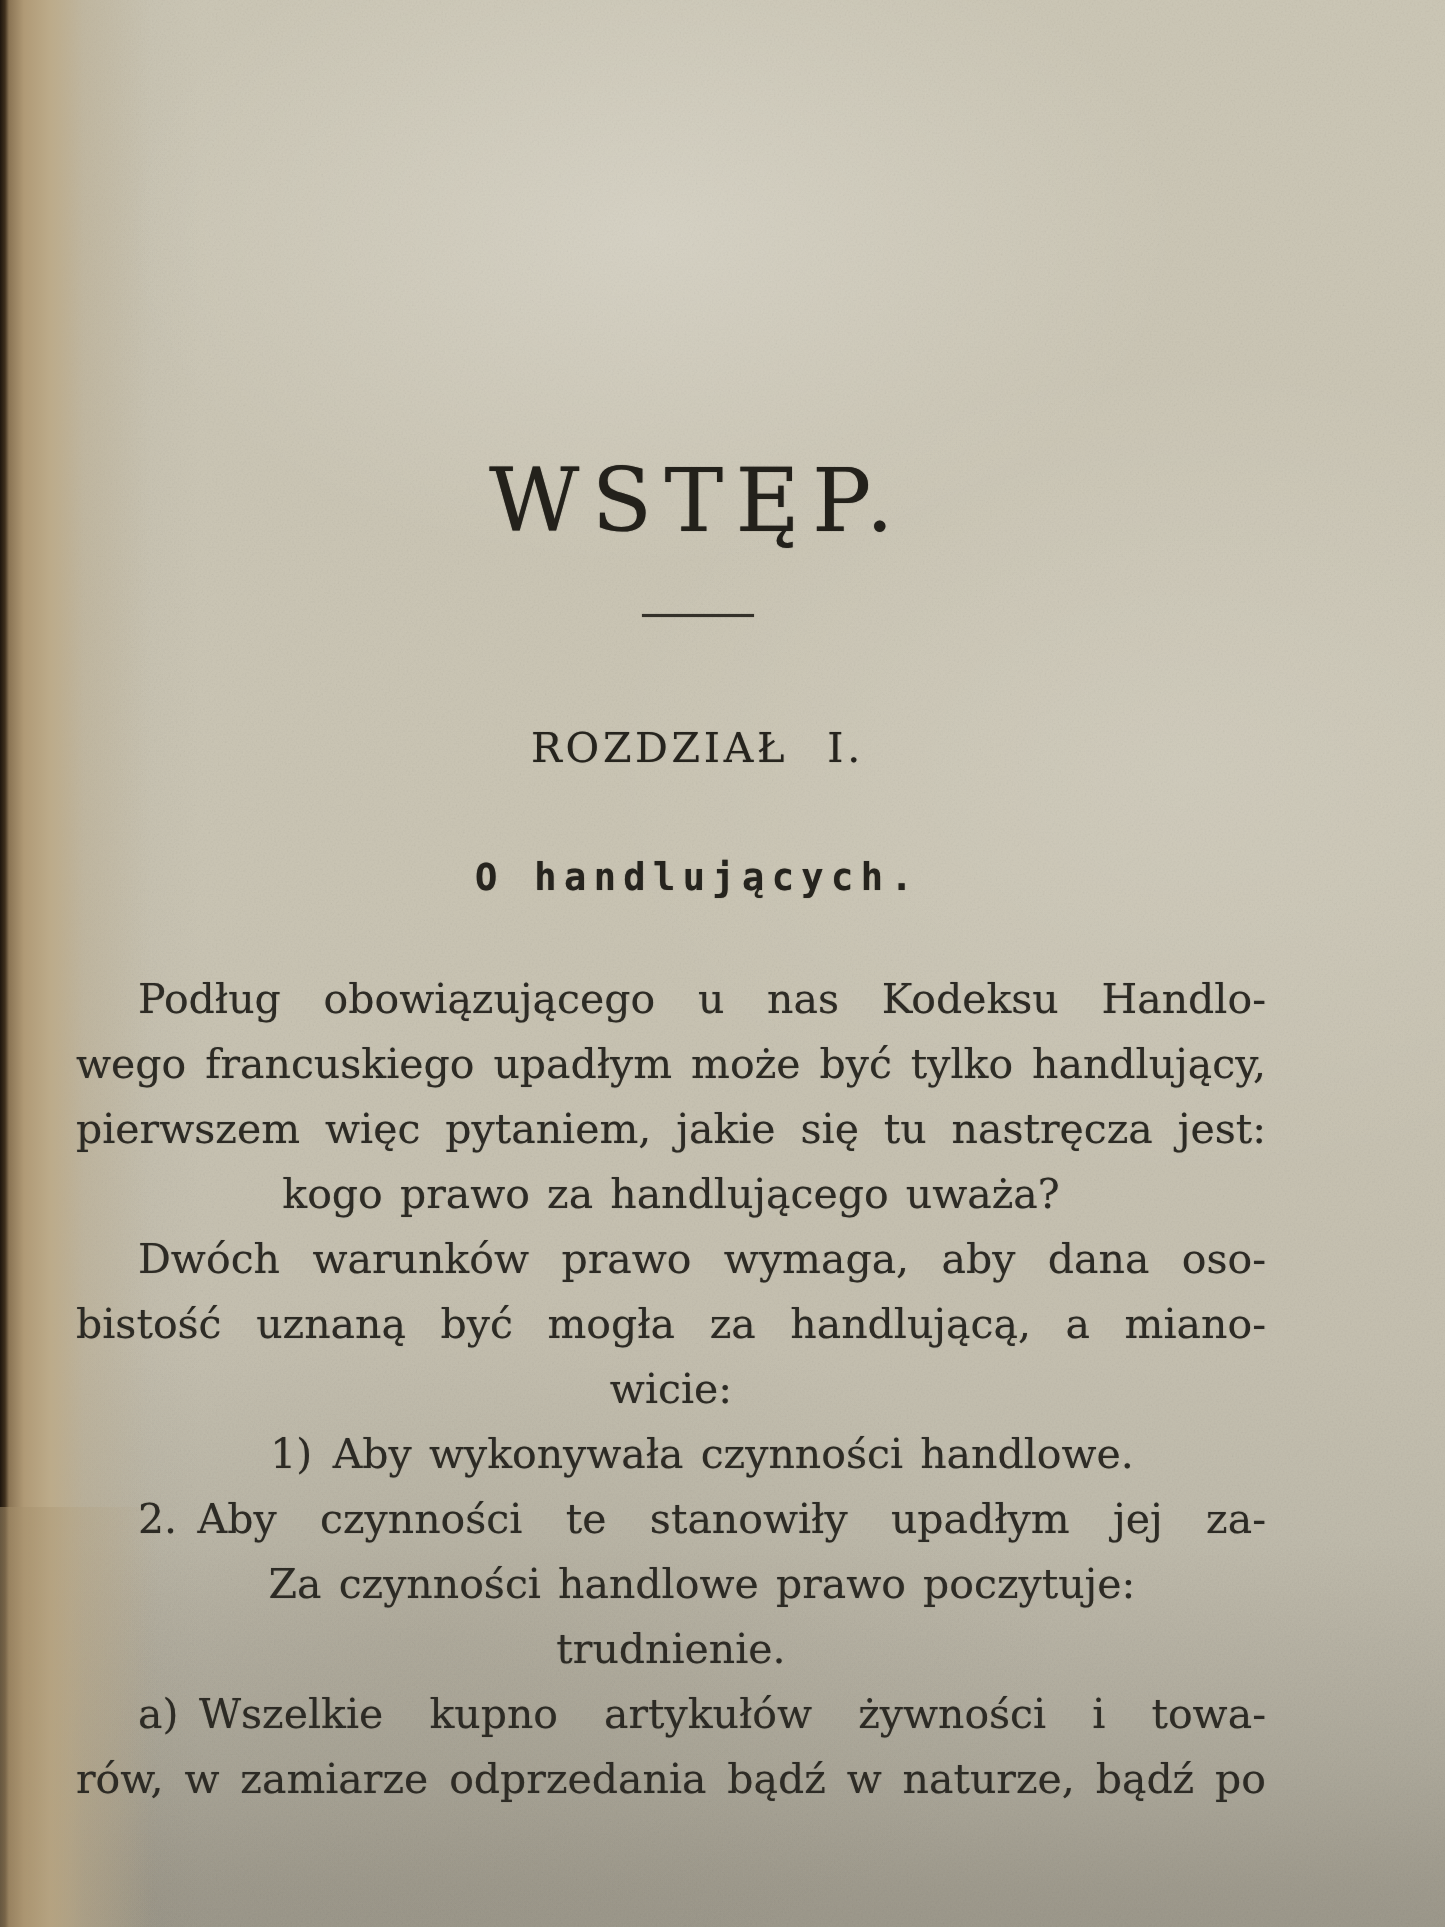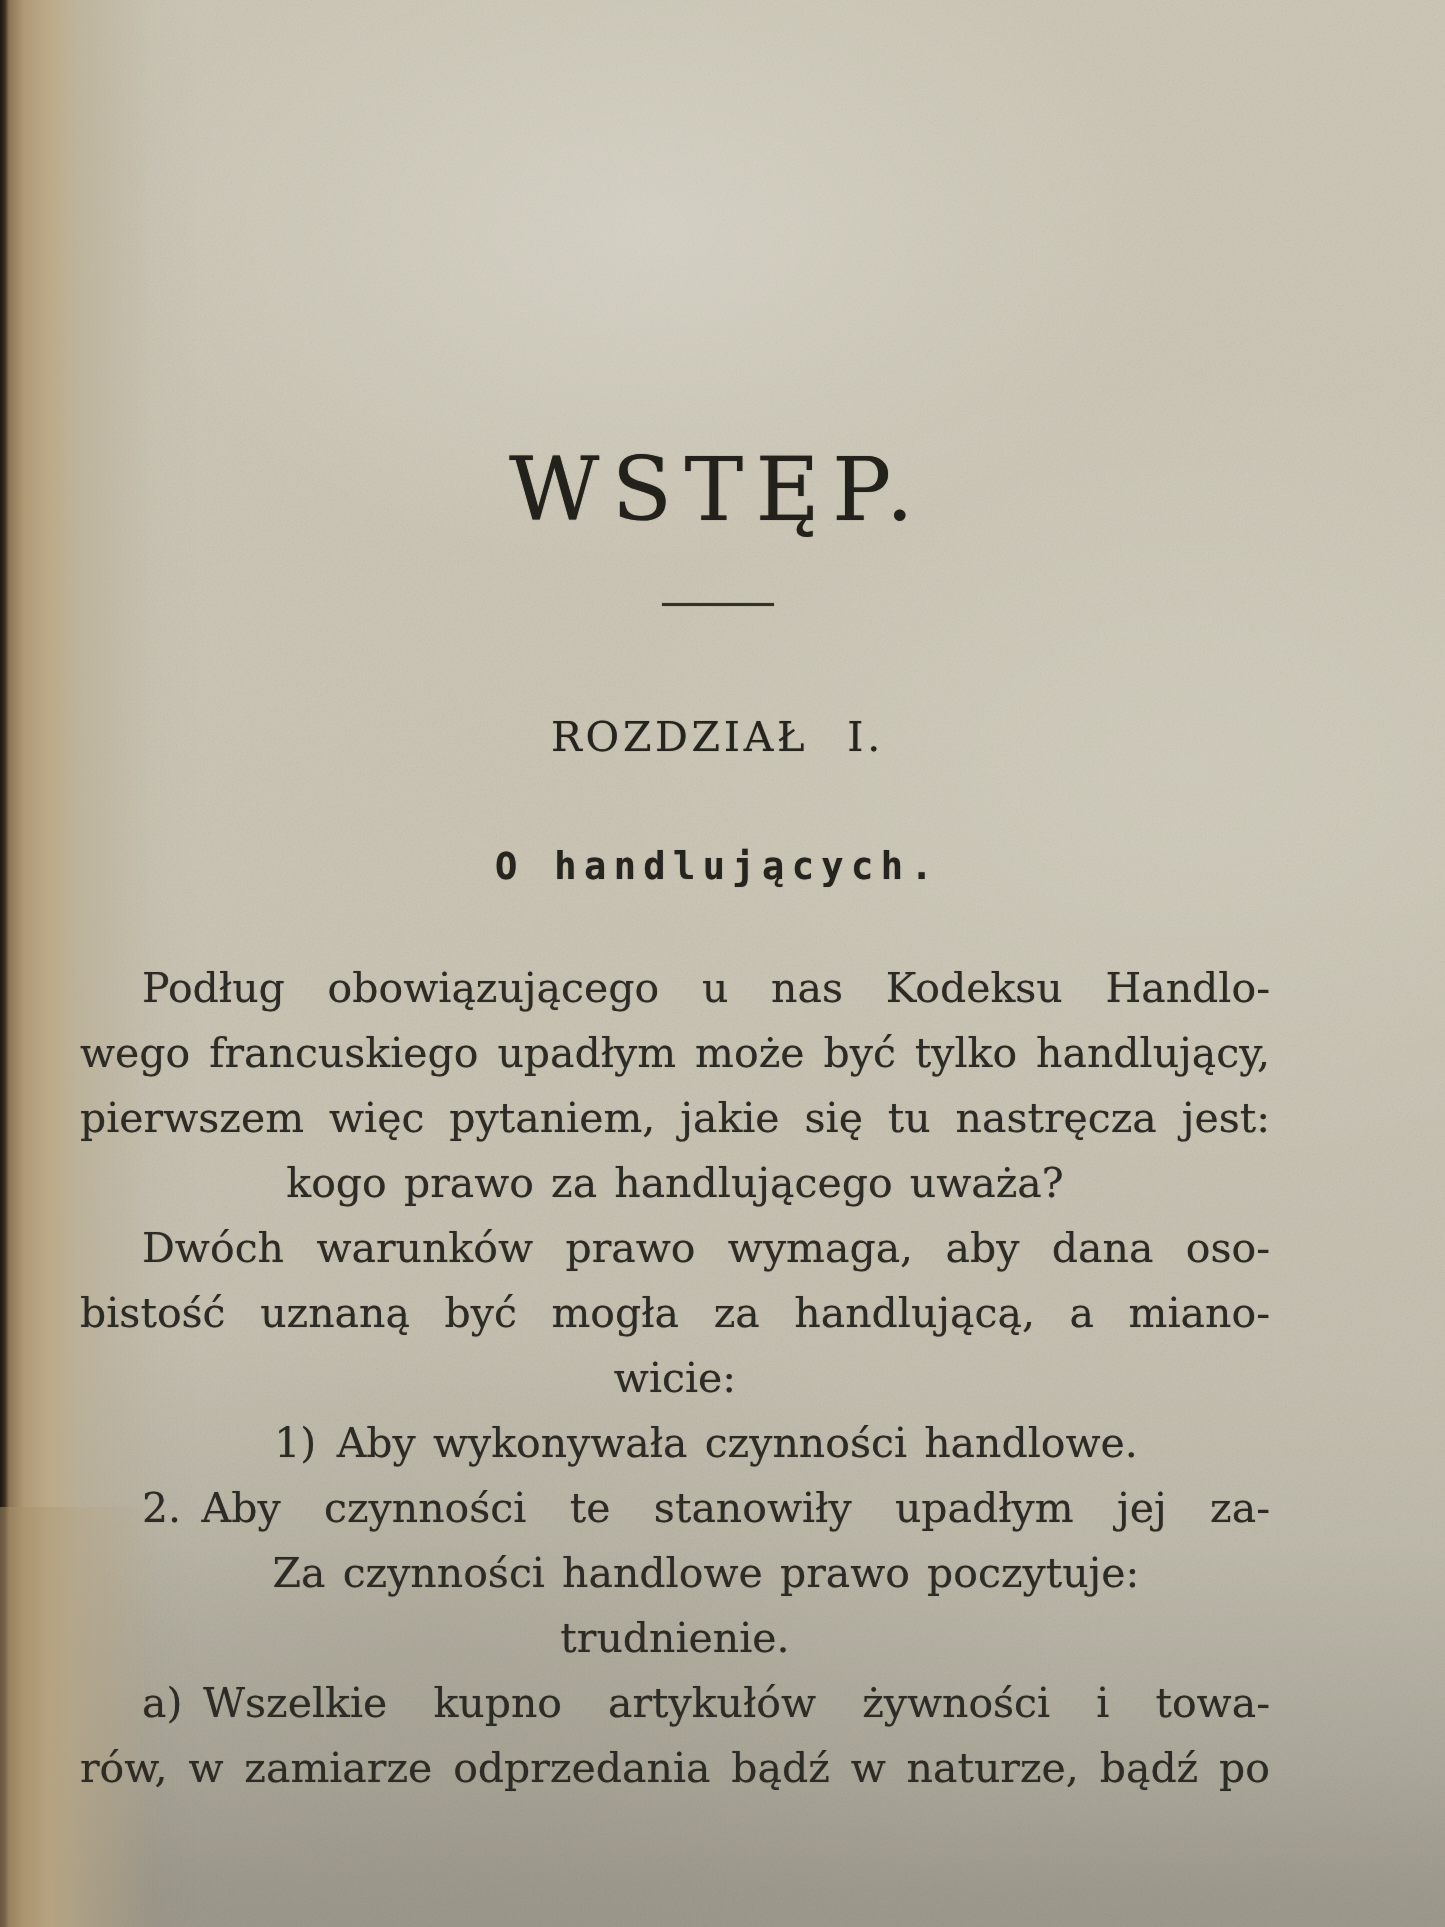--- a/index.html
+++ b/index.html
@@ -37,21 +37,21 @@
         rgba(187,173,144,0.45) 84px,
         rgba(198,190,166,0) 150px);
   }
   .page-edge::after {
     content: ""; position: absolute; left: 0; bottom: 0; width: 100%; height: 420px;
     background: linear-gradient(90deg, rgba(164,142,106,0.55) 10px, rgba(176,158,124,0.35) 70px, rgba(176,158,124,0) 160px);
   }
 
   .grain { position: absolute; inset: 0; opacity: 0.14; mix-blend-mode: multiply; pointer-events: none; }
 
-  .content { position: absolute; left: 0; top: 2px; width: 1330px; color: #2c2a24; margin-left: 20px; }
+  .content { position: absolute; left: 0; top: 13px; width: 1330px; color: #2c2a24; }
 
   .head-col { width: 1185px; margin-left: 105px; text-align: center; }
 
   .title {
     margin-top: 440px;
     font-size: 88px;
     line-height: 1.1;
     letter-spacing: 0.14em;
     color: #23211b;
     text-shadow: 0 0 1px rgba(38,36,30,0.65);
@@ -79,21 +79,21 @@
     font-family: "DejaVu Sans Mono", monospace;
     font-weight: bold;
     font-size: 37px;
     letter-spacing: 0.20em;
     color: #26241e;
     text-shadow: 0 0 1px rgba(38,36,30,0.55);
   }
 
   .bodytext {
     margin-top: 68px;
-    padding-left: 60px;
+    padding-left: 76px;
     width: 1290px; 
     font-size: 41px;
     line-height: 65px;
     word-spacing: 0.10em;
     color: #2d2b25;
     text-shadow: 0 0 1px rgba(40,38,32,0.45);
   }
   .line { width: 1190px; text-align: center; }
   .line.indent { text-indent: 62px; }
   .line.j { text-align: justify; text-align-last: justify; }

